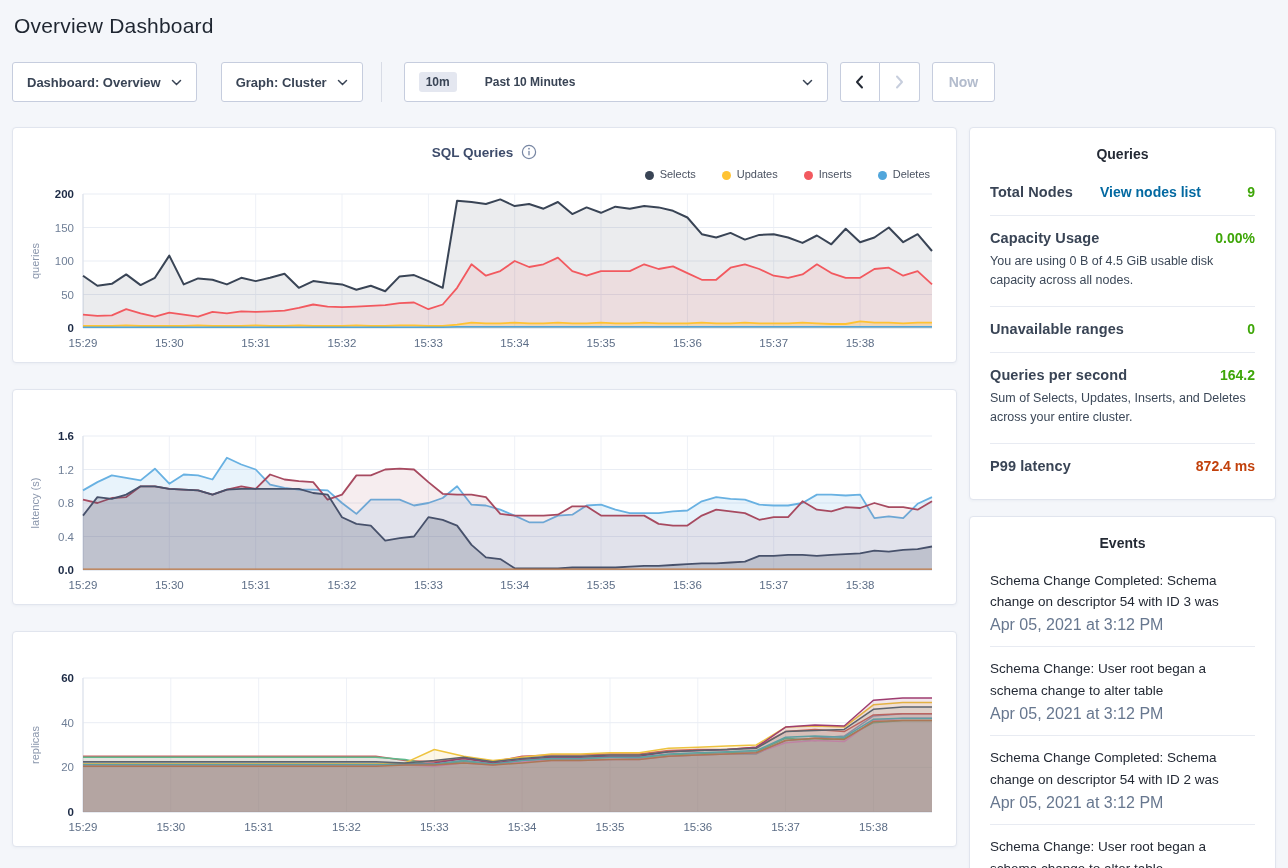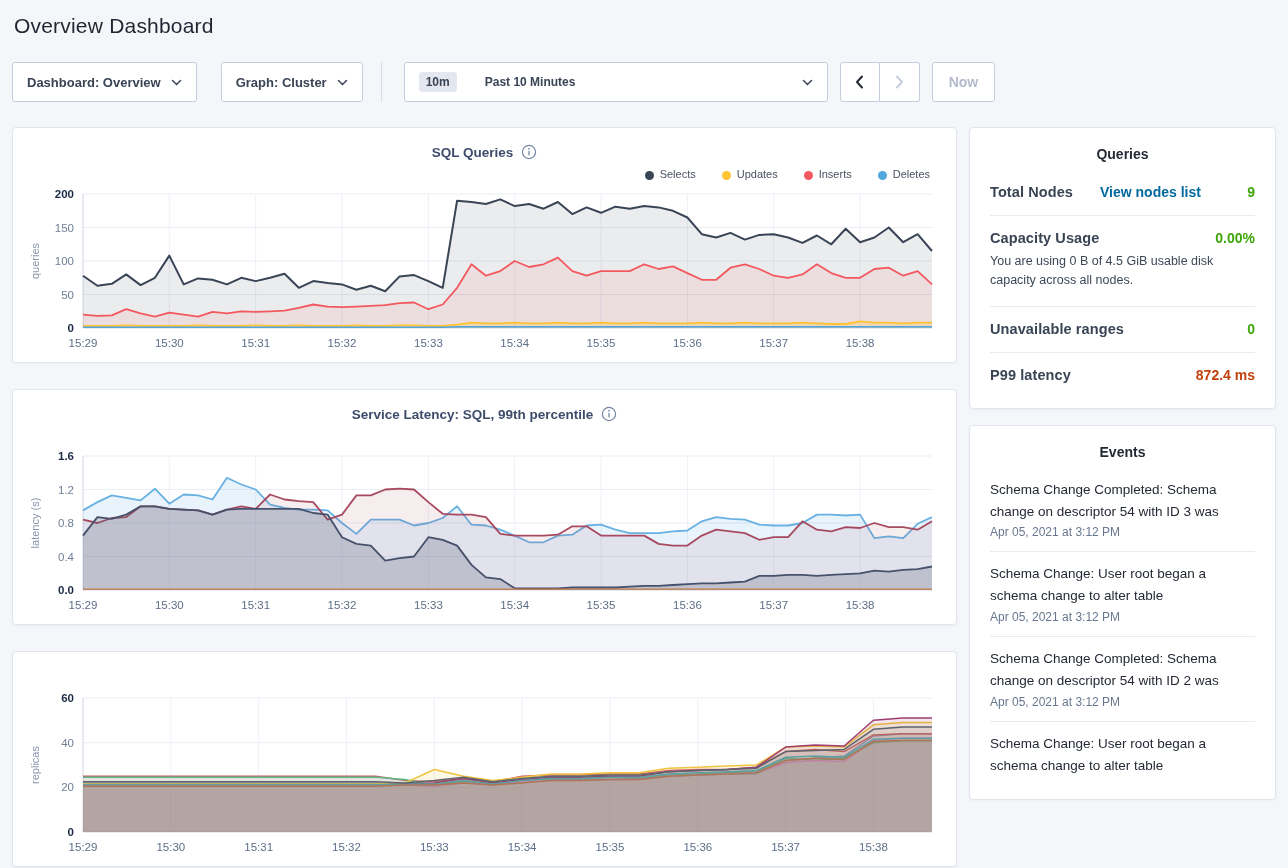--- a/index.html
+++ b/index.html
@@ -51,21 +51,21 @@
   .sum-row:last-child{border-bottom:none;}
   .sum-head{display:flex;align-items:baseline;gap:17px;}
   .sum-label{font-weight:700;font-size:14.5px;color:#394455;letter-spacing:.1px;}
   .sum-link{font-weight:700;font-size:14px;margin-left:10px;text-decoration:none;cursor:pointer;}
   .sum-value{margin-left:auto;font-weight:700;font-size:14px;}
   .sum-note{font-size:12.5px;color:#3c4858;line-height:1.55;margin-top:6px;}
   .sum-note:empty{display:none;}
   .event-item{padding:11px 0 12px 0;border-bottom:1px solid #e8ebf2;}
   .event-item:last-child{border-bottom:none;}
   .event-text{font-size:13.5px;color:#242a35;line-height:1.62;}
-  .event-time{font-size:12px;color:#67778f;margin-top:3px;}
+  .event-time{font-size:16px;color:#67778f;margin-top:3px;}
 </style>
 </head>
 <body>
 
 <div class="page">
 
   <h1 class="page-title">Overview Dashboard</h1>
 
   <div class="toolbar">
     <button class="dd">
@@ -188,30 +188,20 @@
               <text x="489.7" y="161" text-anchor="middle" font-size="11.5" fill="#5d6e87">15:34</text>
               <text x="576.0" y="161" text-anchor="middle" font-size="11.5" fill="#5d6e87">15:35</text>
               <text x="662.4" y="161" text-anchor="middle" font-size="11.5" fill="#5d6e87">15:36</text>
               <text x="748.7" y="161" text-anchor="middle" font-size="11.5" fill="#5d6e87">15:37</text>
               <text x="835.1" y="161" text-anchor="middle" font-size="11.5" fill="#5d6e87">15:38</text>
               <text x="14" y="75" transform="rotate(-90 14 75)" text-anchor="middle" font-size="11" fill="#8a96ac">queries</text>
             </svg></div>
       </div>
 
       <div class="card chart-card">
-        <div class="chart-title-row">
-          <span class="chart-title">Service Latency: SQL, 99th percentile</span>
-          <span class="info-icon">
-              <svg width="16" height="16" viewBox="0 0 16 16">
-                <circle cx="8" cy="8" r="6.6" fill="none" stroke="#7786a3" stroke-width="1.2"></circle>
-                <rect x="7.35" y="6.8" width="1.3" height="4.6" rx="0.6" fill="#7786a3"></rect>
-                <circle cx="8" cy="4.7" r="0.85" fill="#7786a3"></circle>
-              </svg>
-            </span>
-        </div>
         <div class="legend"></div>
         <div class="chart-holder"><svg width="919" height="168" viewBox="0 0 919 168" xmlns="http://www.w3.org/2000/svg">
               <line x1="58.0" y1="8" x2="58.0" y2="142" stroke="#eef1f7" stroke-width="1"></line>
               <line x1="144.3" y1="8" x2="144.3" y2="142" stroke="#eef1f7" stroke-width="1"></line>
               <line x1="230.7" y1="8" x2="230.7" y2="142" stroke="#eef1f7" stroke-width="1"></line>
               <line x1="317.0" y1="8" x2="317.0" y2="142" stroke="#eef1f7" stroke-width="1"></line>
               <line x1="403.4" y1="8" x2="403.4" y2="142" stroke="#eef1f7" stroke-width="1"></line>
               <line x1="489.7" y1="8" x2="489.7" y2="142" stroke="#eef1f7" stroke-width="1"></line>
               <line x1="576.0" y1="8" x2="576.0" y2="142" stroke="#eef1f7" stroke-width="1"></line>
               <line x1="662.4" y1="8" x2="662.4" y2="142" stroke="#eef1f7" stroke-width="1"></line>
@@ -326,20 +316,27 @@
           <div class="sum-note">You are using 0 B of 4.5 GiB usable disk capacity across all nodes.</div>
         </div>
         <div class="sum-row">
           <div class="sum-head">
             <span class="sum-label">Unavailable ranges</span>
             <span class="sum-value" style="color: rgb(62, 166, 8);">0</span>
           </div>
         </div>
         <div class="sum-row">
           <div class="sum-head">
+            <span class="sum-label">Queries per second</span>
+            <span class="sum-value" style="color: rgb(62, 166, 8);">164.2</span>
+          </div>
+          <div class="sum-note">Sum of Selects, Updates, Inserts, and Deletes across your entire cluster.</div>
+        </div>
+        <div class="sum-row">
+          <div class="sum-head">
             <span class="sum-label">P99 latency</span>
             <span class="sum-value" style="color: #c2410c;">872.4 ms</span>
           </div>
         </div>
       </div>
 
       <div class="card side-card">
         <div class="side-title">Events</div>
         <div class="event-item">
           <div class="event-text">Schema Change Completed: Schema change on descriptor 54 with ID 3 was</div>

